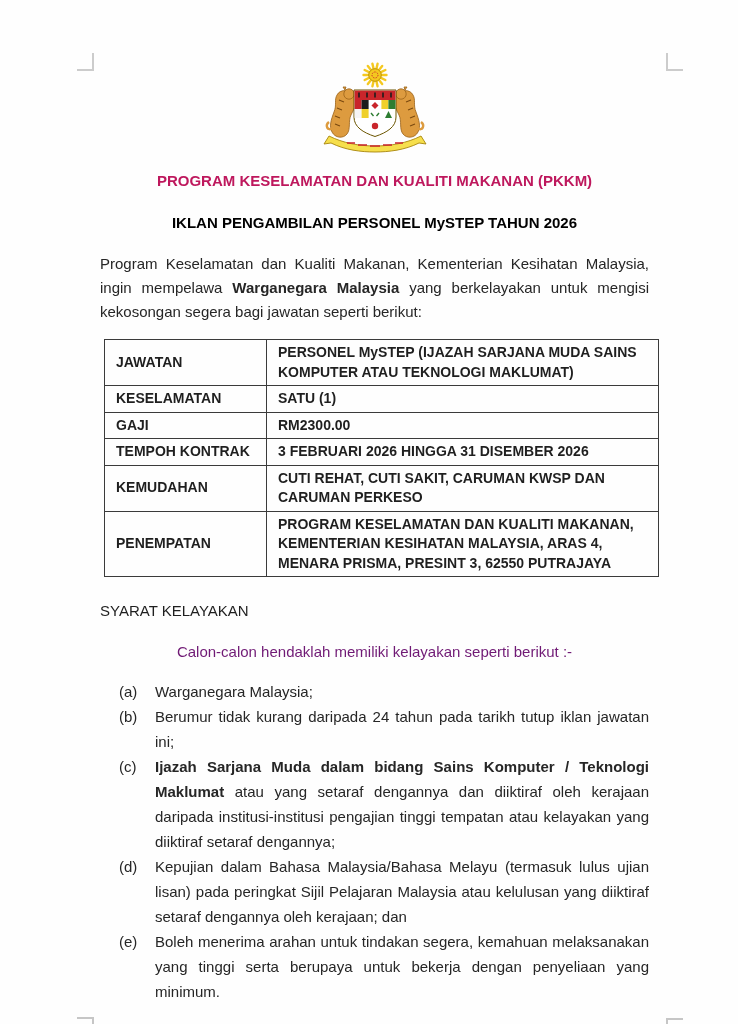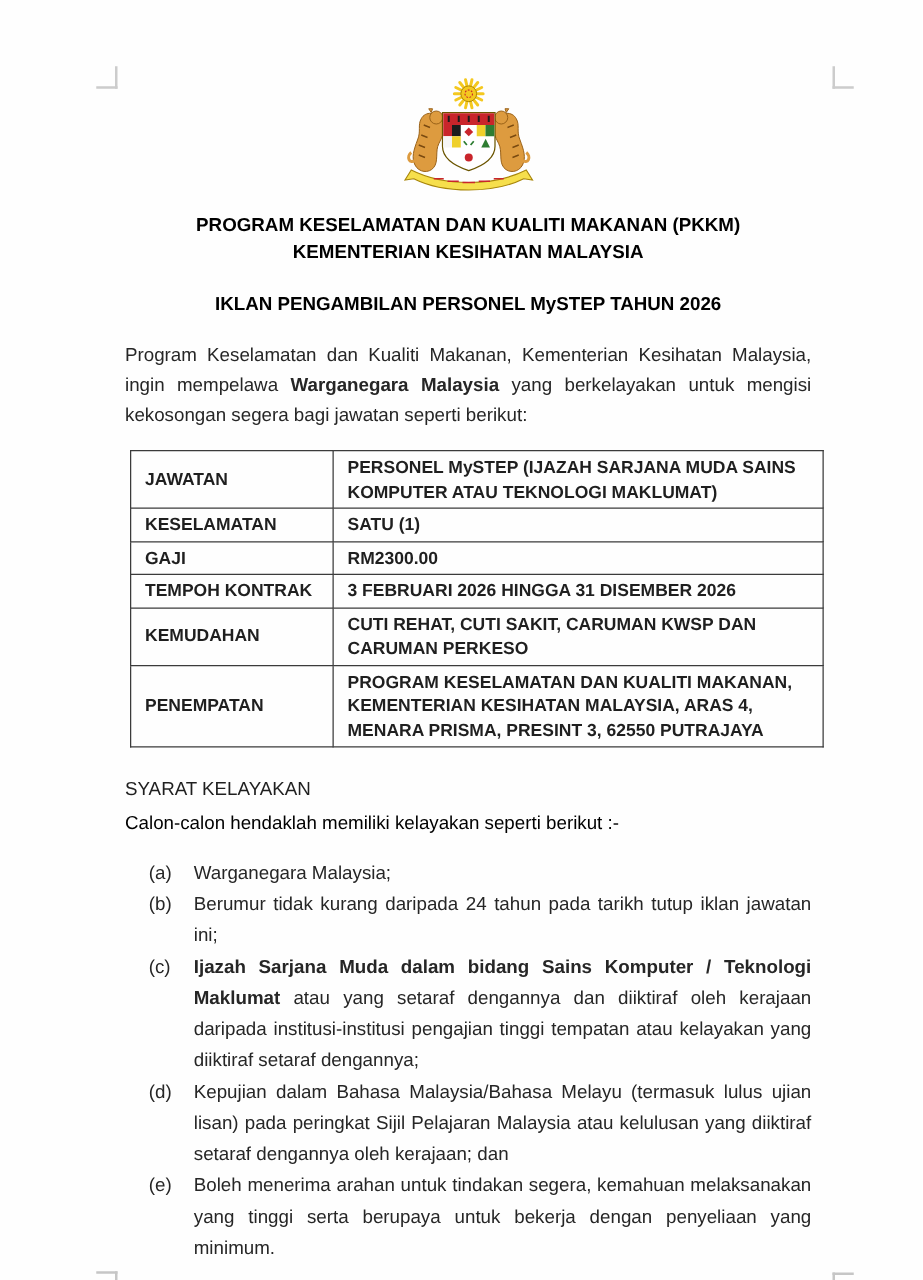--- a/index.html
+++ b/index.html
@@ -23,21 +23,21 @@
   .content { position: absolute; left: 100px; top: 62px; width: 549px; }
 
   .logo-wrap { text-align: center; height: 94px; }
 
   .org-title {
     margin: 14px 0 0 0;
     font-size: 15px;
     font-weight: bold;
     line-height: 21px;
     text-align: center;
-    color: #000000;
+    color: #be185d;
   }
   .advert-title {
     margin-top: 23px;
     font-size: 15px;
     font-weight: bold;
     text-align: center;
     color: #000000;
   }
   .intro-para {
     margin-top: 21px;
@@ -65,23 +65,24 @@
   }
   td.t-label { width: 162px; }
 
   .section-heading {
     margin-top: 25px;
     font-size: 15px;
     font-weight: normal;
     color: #1f1f1f;
   }
   .req-intro {
-    margin-top: 10px;
-    font-size: 15px;
-    color: #000000;
+    margin-top: 24px;
+    font-size: 15px;
+    color: #701a75;
+    text-align: center;
   }
   .req-list { margin-top: 19px; padding-left: 19px; }
   .req-item {
     display: flex;
     font-size: 15px;
     line-height: 25px;
     color: #262626;
   }
   .req-marker { flex: none; width: 36px; }
   .req-text { flex: 1; text-align: justify; }
@@ -146,21 +147,20 @@
         <circle cx="54" cy="64" r="3.2" fill="#C9252B"></circle>
 
         <g>
           <path d="M8 74 L3 82 L10 81 C24 88 40 90 54 90 C68 90 84 88 98 81 L105 82 L100 74 C86 81 70 84 54 84 C38 84 22 81 8 74 Z" fill="#F6DF4C" stroke="#A8860B" stroke-width="0.9"></path>
           <path d="M26 81 h8 M37 83 h9 M49 84 h10 M62 83 h9 M74 81 h8" stroke="#C9252B" stroke-width="1.3"></path>
         </g>
       </svg>
     </div>
 
     <div class="org-title">PROGRAM KESELAMATAN DAN KUALITI MAKANAN (PKKM)</div>
-    <div class="org-title" style="margin-top:0;">KEMENTERIAN KESIHATAN MALAYSIA</div>
 
     <div class="advert-title">IKLAN PENGAMBILAN PERSONEL MySTEP TAHUN 2026</div>
 
     <p class="intro-para"><span>Program Keselamatan dan Kualiti Makanan, Kementerian Kesihatan Malaysia, ingin mempelawa </span><span class="b">Warganegara Malaysia</span><span> yang berkelayakan untuk mengisi kekosongan segera bagi jawatan seperti berikut:</span></p>
 
     <table class="job-table">
       <tbody>
         <tr>
           <td class="t-label">JAWATAN</td>
           <td class="t-value">PERSONEL MySTEP (IJAZAH SARJANA MUDA SAINS KOMPUTER ATAU TEKNOLOGI MAKLUMAT)</td>

